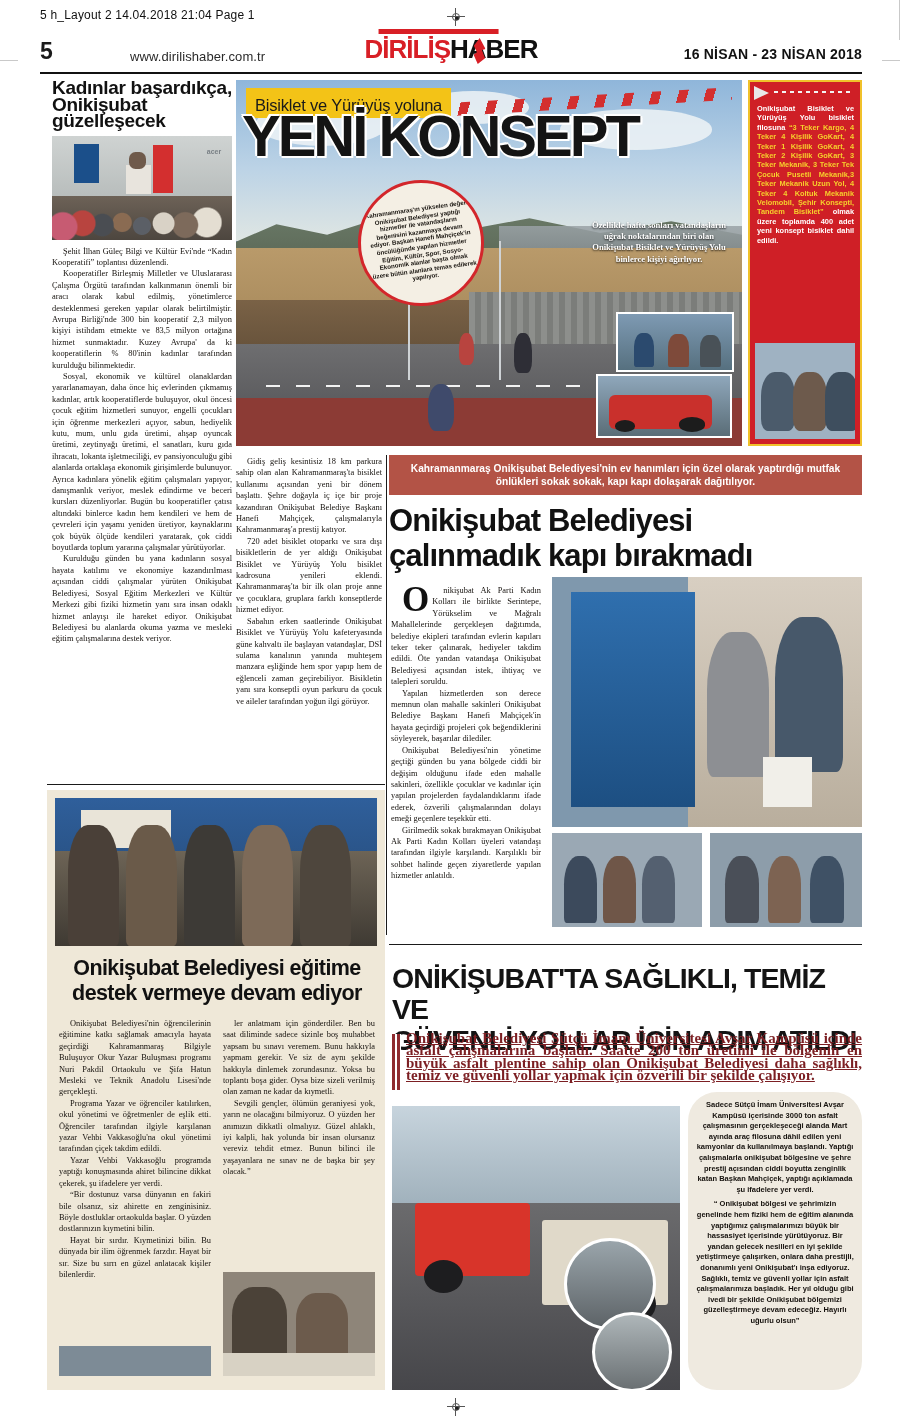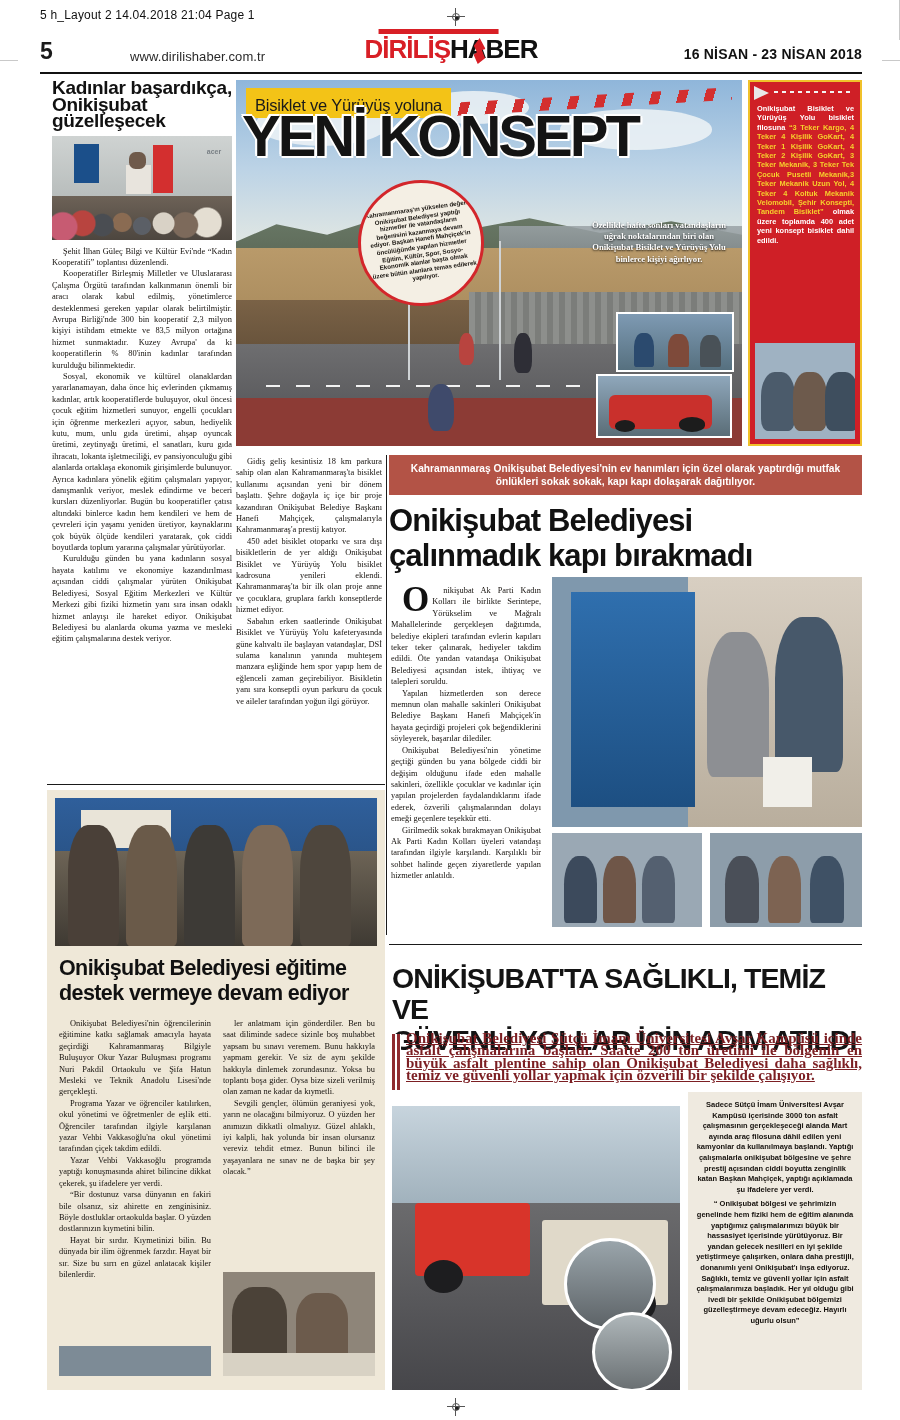--- a/index.html
+++ b/index.html
@@ -153,21 +153,21 @@
   
   .art3{position:absolute;left:47px;top:790px;width:338px;height:600px;background:#efe8d8;}
   .art3 .ph{position:absolute;left:8px;top:8px;width:322px;height:148px;overflow:hidden;background:#9d8f80;}
   .art3 .ph .stage{position:absolute;left:0;right:0;top:0;height:40%;background:linear-gradient(#2f5f9b,#2a5488);}
   .art3 .ph .banner2{position:absolute;left:8%;top:8%;width:28%;height:26%;background:#e9e4d8;}
   .art3 .ph .ppl{position:absolute;bottom:0;left:0;right:0;height:64%;
     background:linear-gradient(#6d6456,#3f3a33);}
   .art3 .ph .pp{position:absolute;bottom:0;width:16%;height:82%;border-radius:38% 38% 6% 6%;}
   .art3 .hd{position:absolute;left:12px;top:166px;width:316px;
     font-family:"Liberation Sans", sans-serif;font-weight:bold;font-size:21.5px;line-height:25px;
-    color:#111;letter-spacing:-.6px;}
+    color:#111;letter-spacing:-.6px;text-align:center;}
   .art3 .c1{position:absolute;left:12px;top:228px;width:152px;}
   .art3 .c2{position:absolute;left:176px;top:228px;width:152px;}
   .art3 .ph2{position:absolute;left:176px;top:482px;width:152px;height:104px;overflow:hidden;background:#8e8579;}
   .art3 .ph3{position:absolute;left:12px;top:556px;width:152px;height:30px;overflow:hidden;background:#7d8b96;}
 
   
   .head4{position:absolute;left:392px;top:963px;width:470px;
     font-family:"Liberation Sans", sans-serif;font-weight:bold;font-size:28.5px;line-height:31px;
     color:#141414;letter-spacing:-.9px;}
   .lede{position:absolute;left:392px;top:1032px;width:470px;padding-left:14px;}
@@ -178,21 +178,21 @@
   .art4-photo{position:absolute;left:392px;top:1106px;width:288px;height:284px;overflow:hidden;background:#9aa3a8;}
   .a4sky{position:absolute;left:0;right:0;top:0;height:36%;background:linear-gradient(#c7d4dd,#9fb0bb);}
   .a4ground{position:absolute;left:0;right:0;bottom:0;height:66%;background:linear-gradient(#6b6b6d,#46464a);}
   .a4roller{position:absolute;left:8%;top:34%;width:40%;height:26%;background:#d8342a;border-radius:4px;}
   .a4roller::after{content:"";position:absolute;left:8%;bottom:-22%;width:34%;height:44%;background:#1d1d1f;border-radius:50%;}
   .a4paver{position:absolute;right:4%;top:40%;width:44%;height:30%;background:#e0d9c9;border-radius:3px;}
   .a4paver::after{content:"";position:absolute;right:10%;bottom:-20%;width:30%;height:42%;background:#1d1d1f;border-radius:50%;}
   .a4circ{position:absolute;border:3px solid #fff;border-radius:50%;overflow:hidden;}
   .c-a{left:172px;top:132px;width:92px;height:92px;background:linear-gradient(#9aa5ab,#5d6367);}
   .c-b{left:200px;top:206px;width:80px;height:80px;background:linear-gradient(#aeb6b9,#6a7073);}
-  .art4-box{position:absolute;left:688px;top:1092px;width:174px;height:298px;background:#efeae0;overflow:hidden;}
+  .art4-box{position:absolute;left:688px;top:1092px;width:174px;height:298px;background:#efeae0;overflow:hidden;border-radius:29px;}
   .art4-box .tx{position:absolute;left:8px;right:8px;top:8px;
     font-family:"Liberation Sans", sans-serif;font-size:7.5px;line-height:10.6px;font-weight:bold;
     color:#15110d;text-align:center;}
 
   
   .hair{position:absolute;background:#1a1a1a;}
 </style>
 </head>
 <body>
 
@@ -297,21 +297,21 @@
     </div>
     <div class="pic">
       <span class="kid" style="left:6%;"></span>
       <span class="kid" style="left:38%;background:#6d5a4c;"></span>
       <span class="kid" style="left:70%;background:#3e4e5e;"></span>
     </div>
   </div>
 
   <div class="col2 body-col">
     <p>Gidiş geliş kesintisiz 18 km parkura sahip olan alan Kahramanmaraş'ta bisiklet kullanımı açısından yeni bir dönem başlattı. Şehre doğayla iç içe bir proje kazandıran Onikişubat Belediye Başkanı Hanefi Mahçiçek, çalışmalarıyla Kahramanmaraş'a prestij katıyor.</p>
-    <p>450 adet bisiklet otoparkı ve sıra dışı bisikletlerin de yer aldığı Onikişubat Bisiklet ve Yürüyüş Yolu bisiklet kadrosuna yenileri eklendi. Kahramanmaraş'ta bir ilk olan proje anne ve çocuklara, gruplara farklı konseptlerde hizmet ediyor.</p>
+    <p>720 adet bisiklet otoparkı ve sıra dışı bisikletlerin de yer aldığı Onikişubat Bisiklet ve Yürüyüş Yolu bisiklet kadrosuna yenileri eklendi. Kahramanmaraş'ta bir ilk olan proje anne ve çocuklara, gruplara farklı konseptlerde hizmet ediyor.</p>
     <p>Sabahın erken saatlerinde Onikişubat Bisiklet ve Yürüyüş Yolu kafeteryasında güne kahvaltı ile başlayan vatandaşlar, DSİ sulama kanalının yanında muhteşem manzara eşliğinde hem spor yapıp hem de eğlenceli zaman geçirebiliyor. Bisikletin yanı sıra konseptli oyun parkuru da çocuk ve aileler tarafından yoğun ilgi görüyor.</p>
   </div>
 
   <div class="hair" style="left:386px;top:455px;width:1px;height:480px;"></div>
   <div class="hair" style="left:47px;top:784px;width:338px;height:1px;"></div>
   <div class="hair" style="left:389px;top:944px;width:473px;height:1px;"></div>
 
   <div class="banner">
     <span>Kahramanmaraş Onikişubat Belediyesi'nin ev hanımları için özel olarak yaptırdığı mutfak önlükleri sokak sokak, kapı kapı dolaşarak dağıtılıyor.</span>
   </div>

